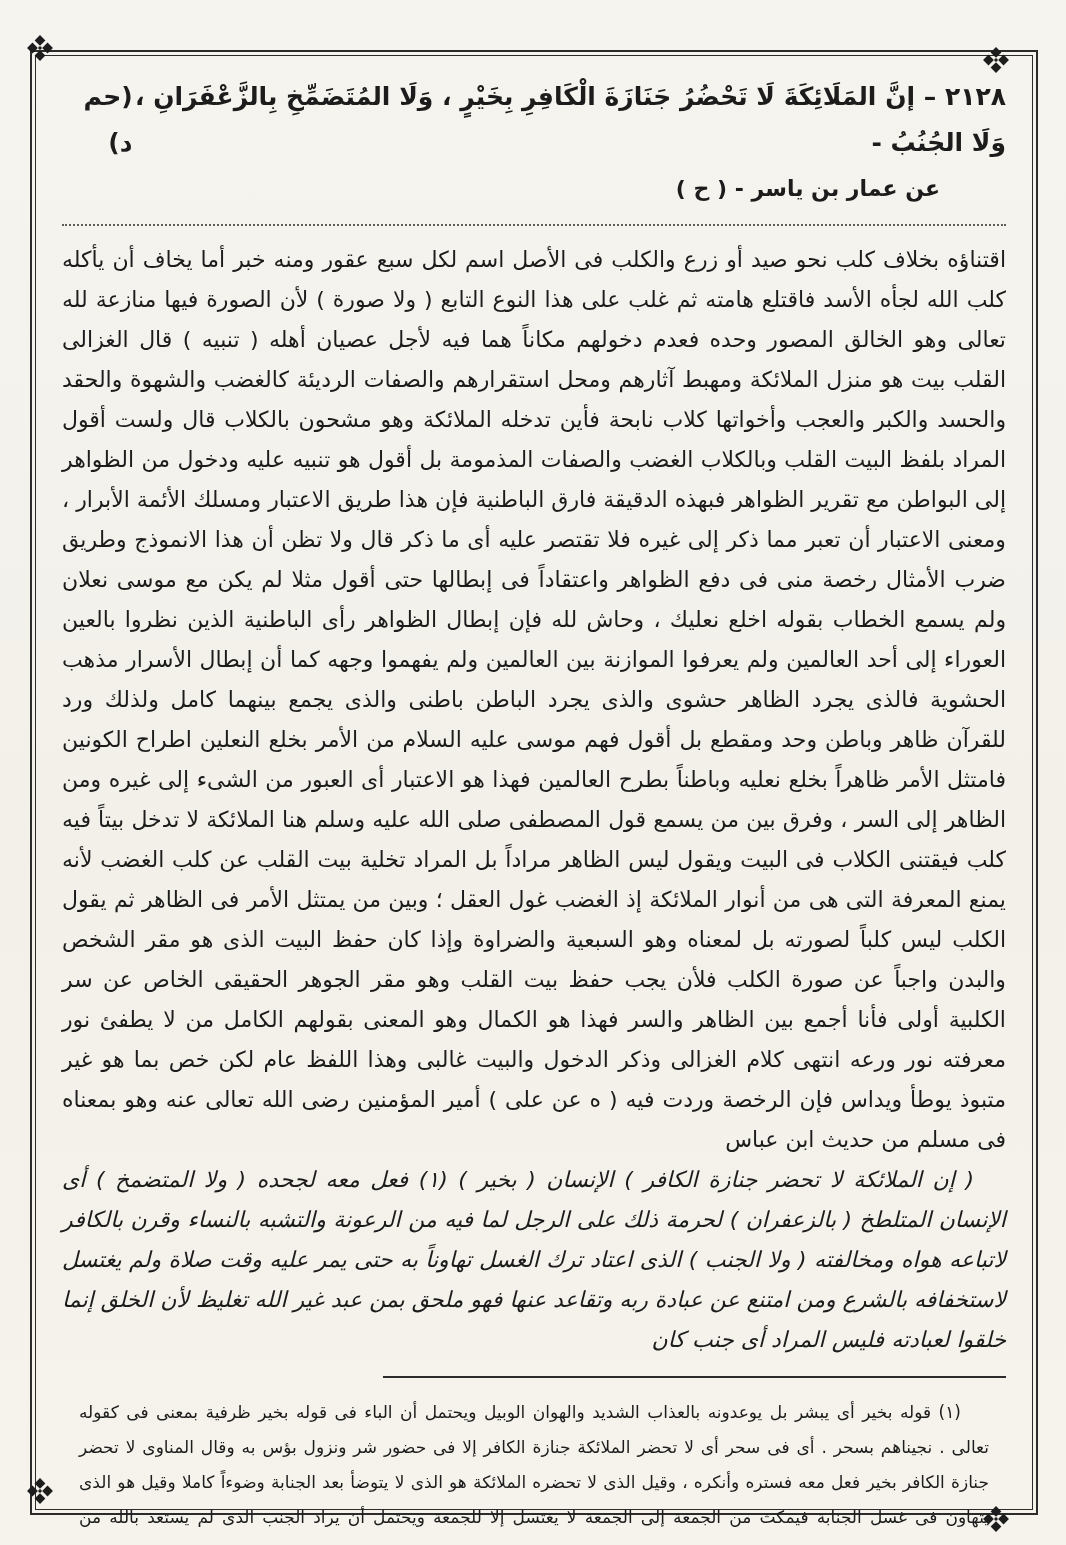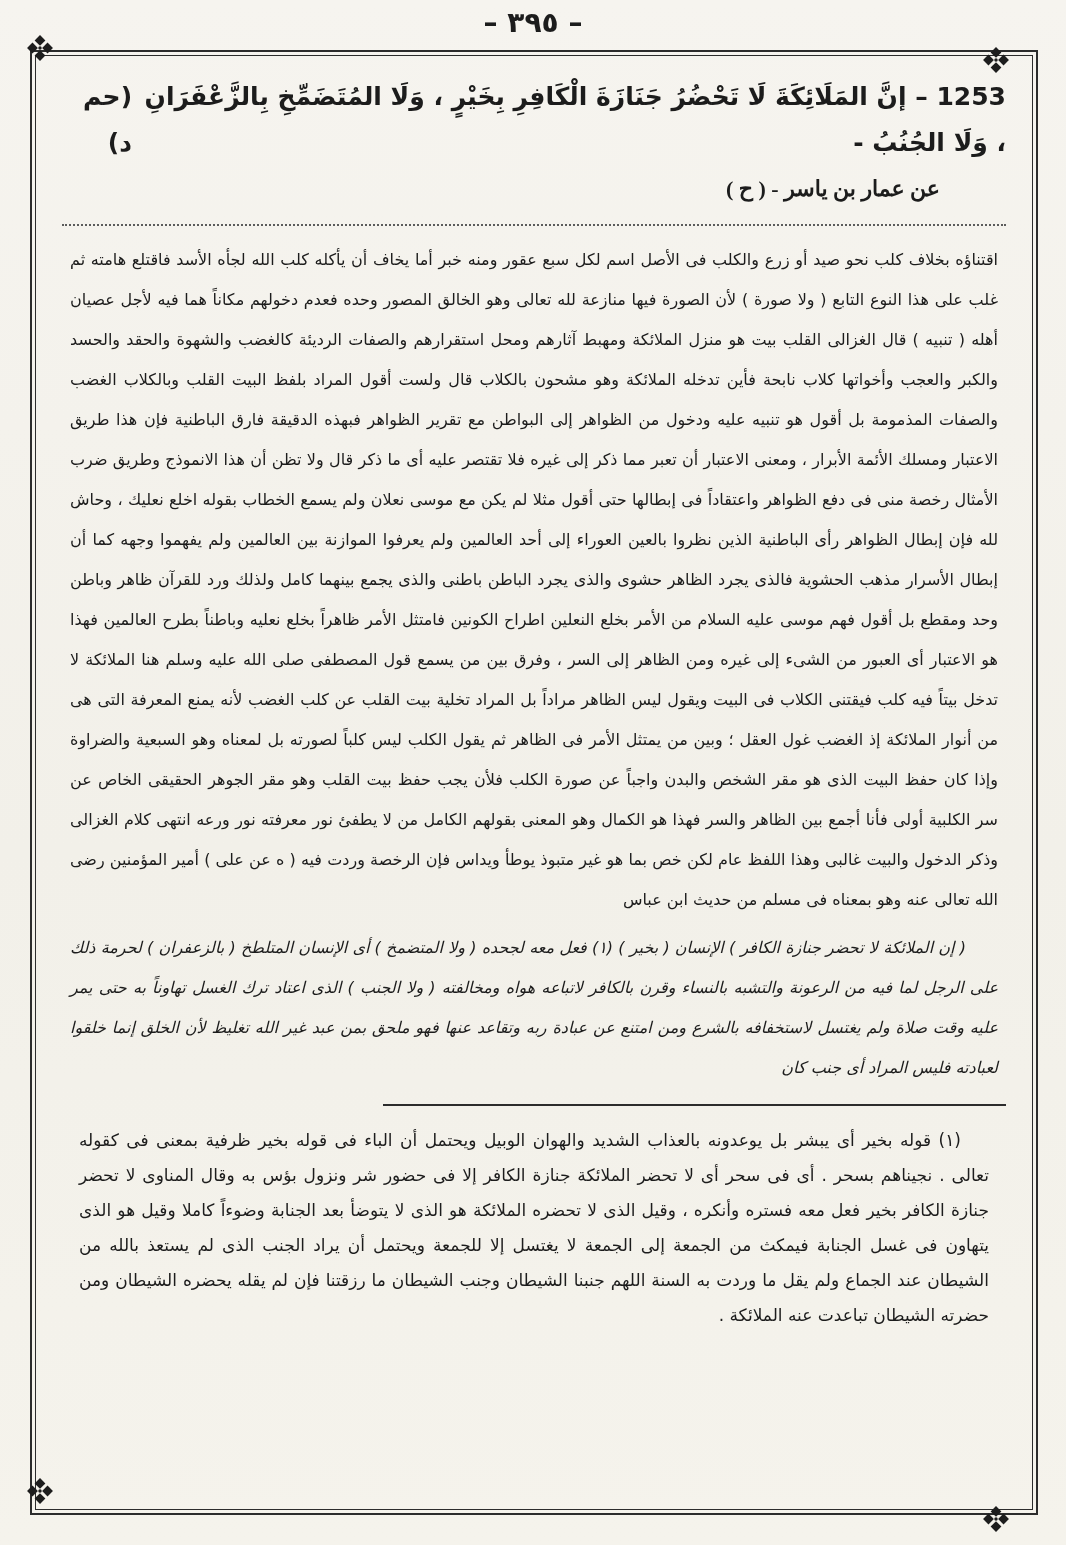--- a/index.html
+++ b/index.html
@@ -34,30 +34,29 @@
   .o-bl{bottom:40px;left:26px;}
   .o-br{bottom:12px;right:56px;}
   .hadith{font-weight:bold;}
   .hadith-line1{
     display:flex;justify-content:space-between;align-items:baseline;
     font-size:25px;line-height:46px;
   }
   .hadith-line2{
     font-size:22px;line-height:46px;
     padding-right:66px;
-    font-family:Liberation Serif, serif;
   }
   .dotted-sep{
     border:none;height:0;
     border-top:2px dotted #5c5c5c;
     margin:12px 0 14px 0;
   }
   .body p{
-    margin:8px;
-    font-size:16px;
+    margin:0;
+    font-size:22px;
     line-height:40px;
     text-align:justify;
   }
   .body p.indent{text-indent:32px;font-style:italic;}
   .footnote-sep{
     width:66%;
     height:0;
     border-top:2px solid #2c2c2c;
     margin:16px 0 8px 0; 
   }
@@ -67,21 +66,20 @@
     line-height:35px;
     text-align:justify;
     text-indent:28px;
   }
 </style>
 </head>
 <body>
 
 <div class="page">
 
-  <div class="page-number">– ٣٩٥ –</div>
 
   <div class="ornament o-tl">
     <svg viewBox="0 0 26 26">
         <g fill="#1d1d1d">
           <path d="M13 1 L18 6 L13 11 L8 6 Z"></path>
           <path d="M13 15 L18 20 L13 25 L8 20 Z"></path>
           <path d="M1 13 L6 8 L11 13 L6 18 Z"></path>
           <path d="M15 13 L20 8 L25 13 L20 18 Z"></path>
           <circle cx="13" cy="13" r="1.6"></circle>
         </g>
@@ -119,21 +117,21 @@
           <circle cx="13" cy="13" r="1.6"></circle>
         </g>
       </svg>
   </div>
 
   <div class="frame-outer">
     <div class="frame-inner">
 
       <div class="hadith">
         <div class="hadith-line1">
-          <span>1253 – إنَّ المَلَائِكَةَ لَا تَحْضُرُ جَنَازَةَ الْكَافِرِ بِخَيْرٍ ، وَلَا المُتَضَمِّخِ بِالزَّعْفَرَانِ ، وَلَا الجُنُبُ -</span>
+          <span>٢١٢٨ – إنَّ المَلَائِكَةَ لَا تَحْضُرُ جَنَازَةَ الْكَافِرِ بِخَيْرٍ ، وَلَا المُتَضَمِّخِ بِالزَّعْفَرَانِ ، وَلَا الجُنُبُ -</span>
           <span>(حم د)</span>
         </div>
         <div class="hadith-line2">عن عمار بن ياسر - ( ح )</div>
       </div>
 
       <div class="dotted-sep"></div>
 
       <div class="body">
         <p>اقتناؤه بخلاف كلب نحو صيد أو زرع والكلب فى الأصل اسم لكل سبع عقور ومنه خبر أما يخاف أن يأكله كلب الله لجأه الأسد فاقتلع هامته ثم غلب على هذا النوع التابع ( ولا صورة ) لأن الصورة فيها منازعة لله تعالى وهو الخالق المصور وحده فعدم دخولهم مكاناً هما فيه لأجل عصيان أهله ( تنبيه ) قال الغزالى القلب بيت هو منزل الملائكة ومهبط آثارهم ومحل استقرارهم والصفات الرديئة كالغضب والشهوة والحقد والحسد والكبر والعجب وأخواتها كلاب نابحة فأين تدخله الملائكة وهو مشحون بالكلاب قال ولست أقول المراد بلفظ البيت القلب وبالكلاب الغضب والصفات المذمومة بل أقول هو تنبيه عليه ودخول من الظواهر إلى البواطن مع تقرير الظواهر فبهذه الدقيقة فارق الباطنية فإن هذا طريق الاعتبار ومسلك الأئمة الأبرار ، ومعنى الاعتبار أن تعبر مما ذكر إلى غيره فلا تقتصر عليه أى ما ذكر قال ولا تظن أن هذا الانموذج وطريق ضرب الأمثال رخصة منى فى دفع الظواهر واعتقاداً فى إبطالها حتى أقول مثلا لم يكن مع موسى نعلان ولم يسمع الخطاب بقوله اخلع نعليك ، وحاش لله فإن إبطال الظواهر رأى الباطنية الذين نظروا بالعين العوراء إلى أحد العالمين ولم يعرفوا الموازنة بين العالمين ولم يفهموا وجهه كما أن إبطال الأسرار مذهب الحشوية فالذى يجرد الظاهر حشوى والذى يجرد الباطن باطنى والذى يجمع بينهما كامل ولذلك ورد للقرآن ظاهر وباطن وحد ومقطع بل أقول فهم موسى عليه السلام من الأمر بخلع النعلين اطراح الكونين فامتثل الأمر ظاهراً بخلع نعليه وباطناً بطرح العالمين فهذا هو الاعتبار أى العبور من الشىء إلى غيره ومن الظاهر إلى السر ، وفرق بين من يسمع قول المصطفى صلى الله عليه وسلم هنا الملائكة لا تدخل بيتاً فيه كلب فيقتنى الكلاب فى البيت ويقول ليس الظاهر مراداً بل المراد تخلية بيت القلب عن كلب الغضب لأنه يمنع المعرفة التى هى من أنوار الملائكة إذ الغضب غول العقل ؛ وبين من يمتثل الأمر فى الظاهر ثم يقول الكلب ليس كلباً لصورته بل لمعناه وهو السبعية والضراوة وإذا كان حفظ البيت الذى هو مقر الشخص والبدن واجباً عن صورة الكلب فلأن يجب حفظ بيت القلب وهو مقر الجوهر الحقيقى الخاص عن سر الكلبية أولى فأنا أجمع بين الظاهر والسر فهذا هو الكمال وهو المعنى بقولهم الكامل من لا يطفئ نور معرفته نور ورعه انتهى كلام الغزالى وذكر الدخول والبيت غالبى وهذا اللفظ عام لكن خص بما هو غير متبوذ يوطأ ويداس فإن الرخصة وردت فيه ( ه عن على ) أمير المؤمنين رضى الله تعالى عنه وهو بمعناه فى مسلم من حديث ابن عباس</p>
         <p class="indent">( إن الملائكة لا تحضر جنازة الكافر ) الإنسان ( بخير ) (١) فعل معه لجحده ( ولا المتضمخ ) أى الإنسان المتلطخ ( بالزعفران ) لحرمة ذلك على الرجل لما فيه من الرعونة والتشبه بالنساء وقرن بالكافر لاتباعه هواه ومخالفته ( ولا الجنب ) الذى اعتاد ترك الغسل تهاوناً به حتى يمر عليه وقت صلاة ولم يغتسل لاستخفافه بالشرع ومن امتنع عن عبادة ربه وتقاعد عنها فهو ملحق بمن عبد غير الله تغليظ لأن الخلق إنما خلقوا لعبادته فليس المراد أى جنب كان</p>

